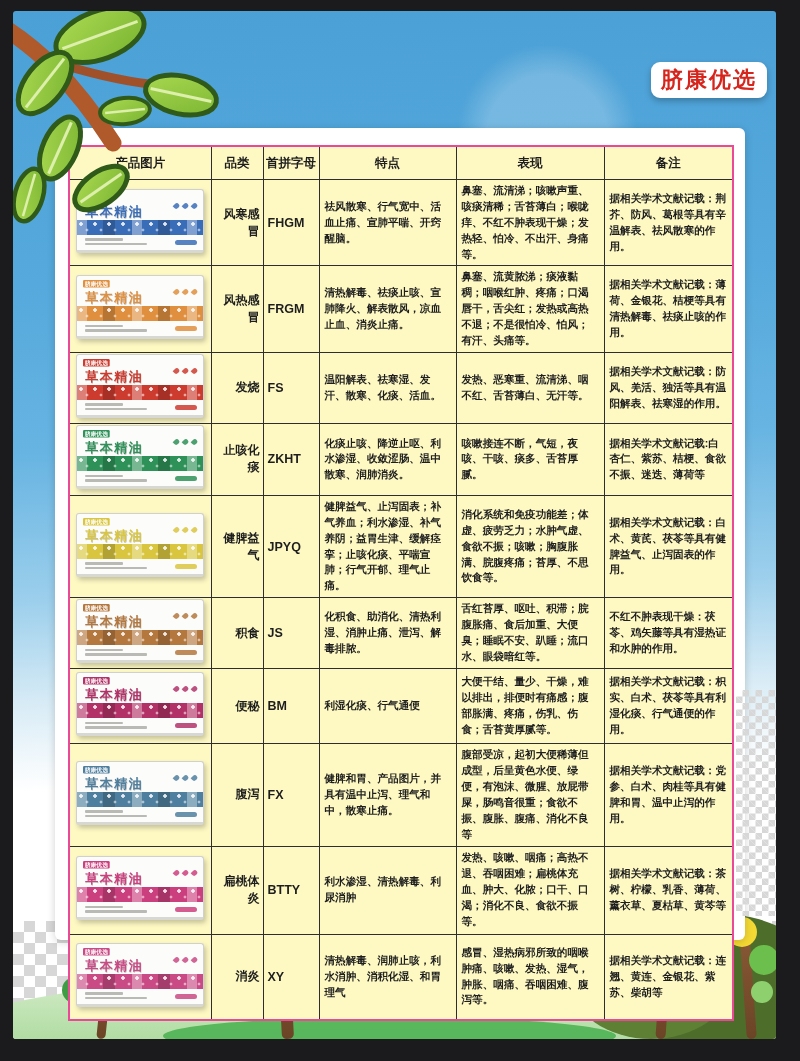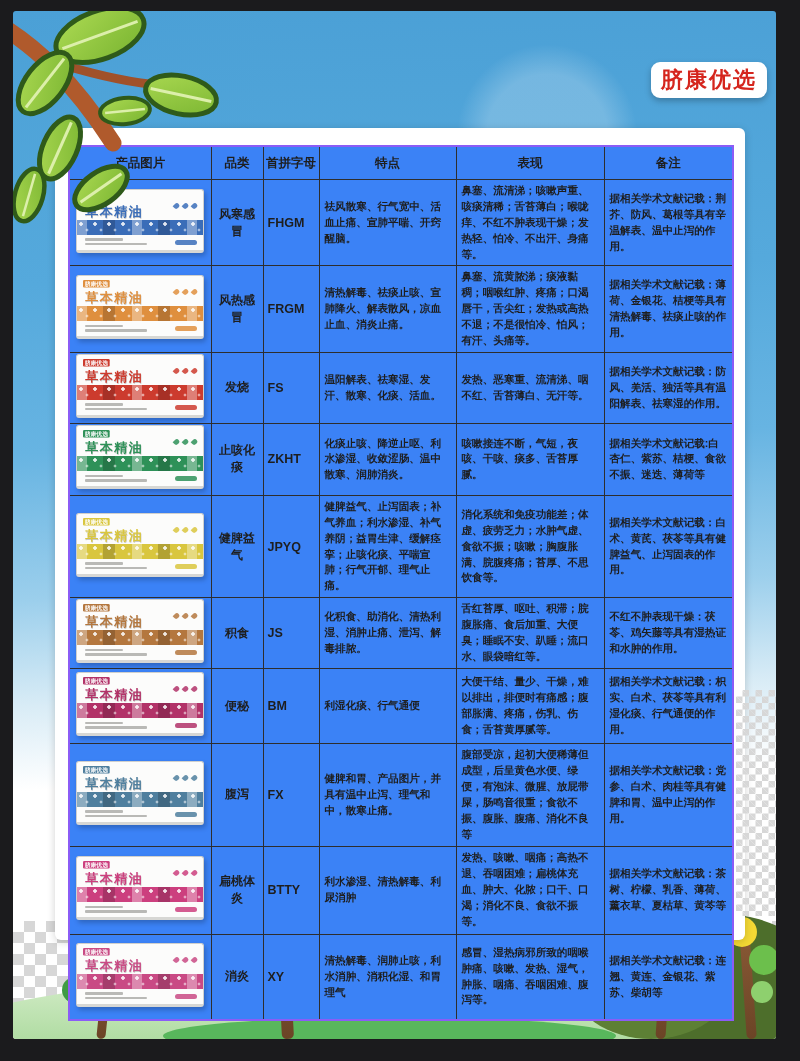--- a/index.html
+++ b/index.html
@@ -33,26 +33,26 @@
   
   .leaves{position:absolute;left:-8px;top:-8px;z-index:6;}
   
   .card{
     position:absolute;left:42px;top:117px;width:690px;height:812px;z-index:5;
     background:#fff;border-radius:16px 6px 6px 6px;
     box-shadow:0 2px 8px rgba(0,0,0,.18);
   }
   table.info{
     table-layout:fixed;width:664px;margin:17px 13px 0 13px;
-    border-collapse:collapse;background:#3b82f6;border:2px solid #8b5cf6;
+    border-collapse:collapse;background:#fef9c3;border:2px solid #ec4899;
   }
   table.info th,table.info td{border:1.4px solid #2e2e2e;overflow:hidden;vertical-align:middle;color:#1e1e1e;}
   table.info th{height:30px;font-size:12.5px;font-weight:700;text-align:center;}
   td.c-img{text-align:center;}
-  td.c-cat{font-size:12px;font-weight:700;padding:0 3px;text-align:center;letter-spacing:0;}
+  td.c-cat{font-size:12px;font-weight:700;padding:0 3px;text-align:right;letter-spacing:0;}
   td.c-pin{font-size:12.5px;font-weight:600;padding:0 4px;text-align:left;}
   td.c-txt{font-size:10.6px;font-weight:600;line-height:1.5;padding:3px 5px;text-align:left;}
   tbody tr:nth-child(1) td{height:79px;}
   tbody tr:nth-child(2) td{height:79px;}
   tbody tr:nth-child(3) td{height:64px;}
   tbody tr:nth-child(4) td{height:65px;}
   tbody tr:nth-child(5) td{height:78px;}
   tbody tr:nth-child(6) td{height:64px;}
   tbody tr:nth-child(7) td{height:68px;margin-left:48px;}
   tbody tr:nth-child(8) td{height:82px;}
@@ -183,21 +183,21 @@
             <th>备注</th>
           </tr>
       </thead>
       <tbody>
           <tr>
             <td class="c-img"><div class="pbox" style="--c: #3a6db8;"><span class="pbadge">脐康优选</span><span class="pdrops"><i></i><i></i><i></i></span><span class="ptitle">草本精油</span><span class="pband"></span><span class="pline l1"></span><span class="pline l2"></span><span class="ppill"></span></div></td>
             <td class="c-cat">风寒感冒</td>
             <td class="c-pin">FHGM</td>
             <td class="c-txt">祛风散寒、行气宽中、活血止痛、宣肺平喘、开窍醒脑。</td>
             <td class="c-txt">鼻塞、流清涕；咳嗽声重、咳痰清稀；舌苔薄白；喉咙痒、不红不肿表现干燥；发热轻、怕冷、不出汗、身痛等。</td>
-            <td class="c-txt">据相关学术文献记载：荆芥、防风、葛根等具有辛温解表、温中止泻的作用。</td>
+            <td class="c-txt">据相关学术文献记载：荆芥、防风、葛根等具有辛温解表、祛风散寒的作用。</td>
           </tr>
           <tr>
             <td class="c-img"><div class="pbox" style="--c: #df8f3e;"><span class="pbadge">脐康优选</span><span class="pdrops"><i></i><i></i><i></i></span><span class="ptitle">草本精油</span><span class="pband"></span><span class="pline l1"></span><span class="pline l2"></span><span class="ppill"></span></div></td>
             <td class="c-cat">风热感冒</td>
             <td class="c-pin">FRGM</td>
             <td class="c-txt">清热解毒、祛痰止咳、宣肺降火、解表散风，凉血止血、消炎止痛。</td>
             <td class="c-txt">鼻塞、流黄脓涕；痰液黏稠；咽喉红肿、疼痛；口渴唇干，舌尖红；发热或高热不退；不是很怕冷、怕风；有汗、头痛等。</td>
             <td class="c-txt">据相关学术文献记载：薄荷、金银花、桔梗等具有清热解毒、祛痰止咳的作用。</td>
           </tr>
           <tr>

